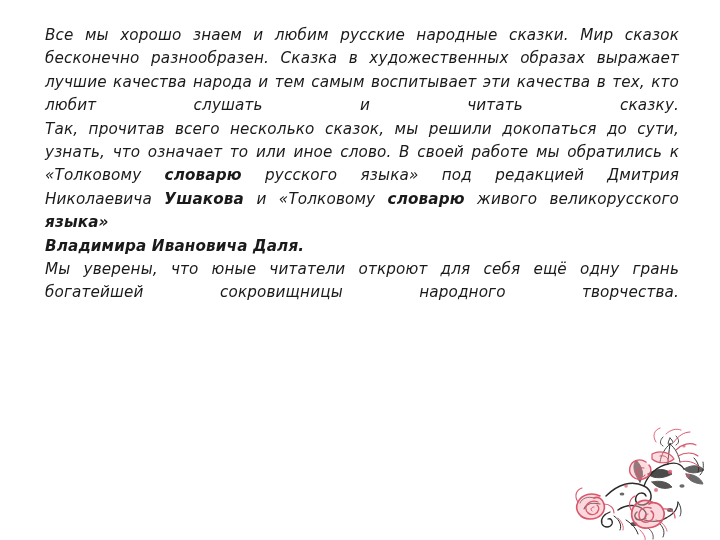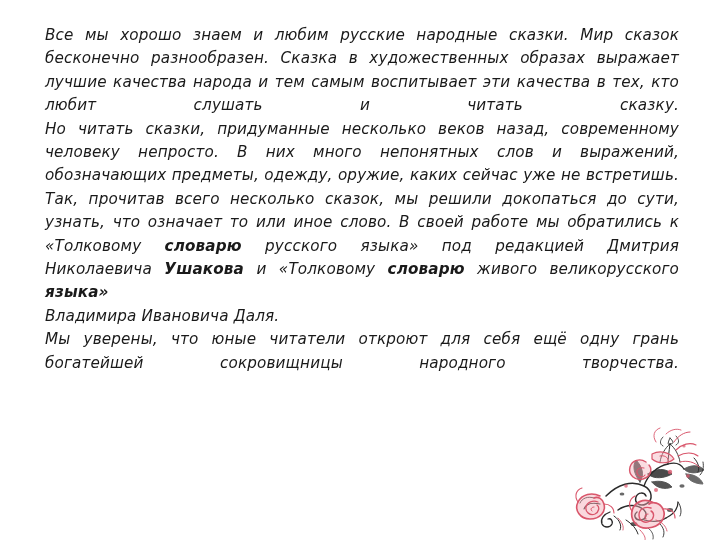--- a/index.html
+++ b/index.html
@@ -38,21 +38,21 @@
     text-align: justify;
   }
   
   .stretch-last {
     text-align-last: justify;
   }
   .b {
     font-weight: bold;
   }
   .para-bold {
-    font-weight: normal;
+    font-weight: bold;
   }
 
   
   #ornament {
     position: absolute;
     left: 548px;
     top: 424px;
     width: 172px;
     height: 116px;
     pointer-events: none;
@@ -65,21 +65,20 @@
 </style>
 </head>
 <body>
 
 <div id="slide">
 
   <div id="text-body">
 
     <p class="stretch-last"><span>Все мы хорошо знаем и любим русские народные сказки. Мир сказок бесконечно разнообразен. Сказка в художественных образах выражает лучшие качества народа и тем самым воспитывает эти качества в тех, кто любит слушать и читать сказку.</span></p>
 
-    <p class="stretch-last"><span>Но читать сказки, придуманные несколько веков назад, современному человеку непросто. В них много непонятных слов и выражений, обозначающих предметы, одежду, оружие, каких сейчас уже не встретишь.</span></p>
 
     <p class="stretch-last"><span>Так, прочитав всего несколько сказок, мы решили докопаться до сути, узнать, что означает то или иное слово. В своей работе мы обратились к «Толковому </span><span class="b">словарю</span><span> русского языка» под редакцией Дмитрия Николаевича </span><span class="b">Ушакова</span><span> и «Толковому </span><span class="b">словарю</span><span> живого великорусского </span><span class="b">языка»</span></p>
 
     <p class="para-bold"><span>Владимира Ивановича Даля.</span></p>
 
 
 
     <p class="stretch-last"><span>Мы уверены, что юные читатели откроют для себя ещё одну грань богатейшей сокровищницы народного творчества.</span></p>
 
   </div>

